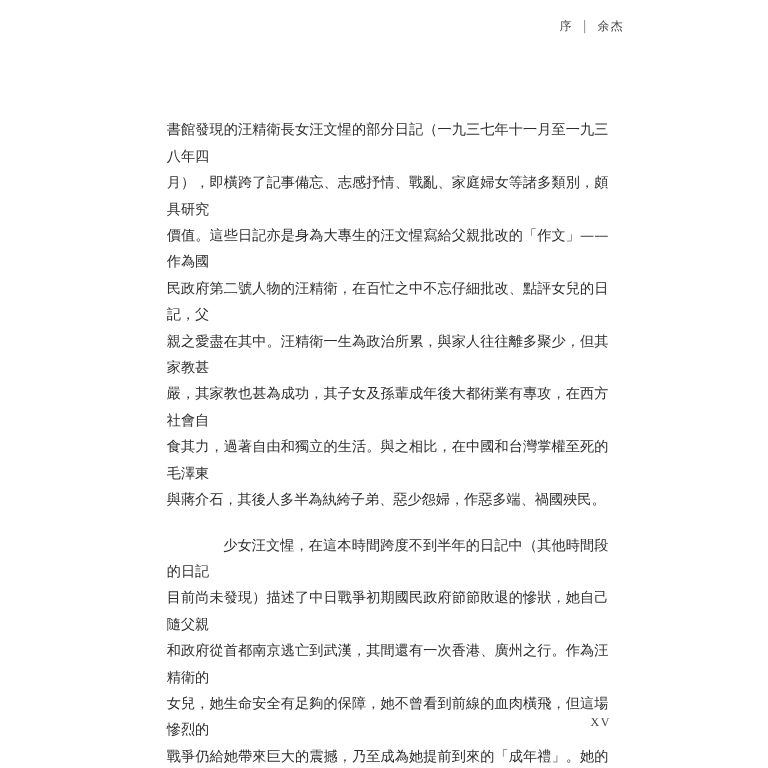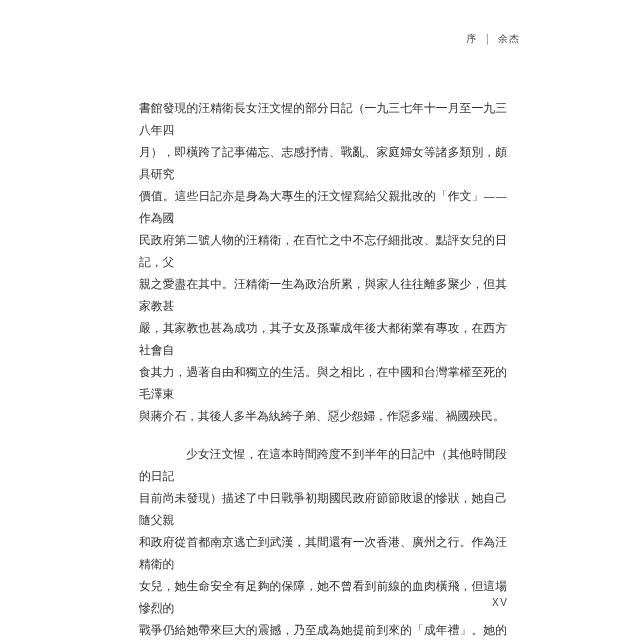--- a/index.html
+++ b/index.html
@@ -10,21 +10,21 @@
   .page {
     position: relative;
     width: 640px;
     height: 640px;
     background: #ffffff;
     overflow: hidden;
     font-family: "DejaVu Serif", "Liberation Serif", serif;
   }
   .running-header {
     position: absolute;
-    top: 32px;
+    top: 15px;
     right: 120px;
     font-size: 10px;
     color: #4a4a4a;
     letter-spacing: 1px;
     white-space: nowrap;
   }
   .running-header .sep {
     display: inline-block;
     margin: 0 5px;
     color: #6a6a6a;
@@ -50,21 +50,21 @@
   .para.indented {
     text-indent: 47px;
   }
   .folio {
     position: absolute;
     left: 492px;
     top: 597px;
     font-size: 10px;
     color: #3c3c3c;
     letter-spacing: 1.5px;
-    font-family: Liberation Sans, sans-serif;
+    font-family: Liberation Serif, serif;
   }
 </style>
 </head>
 <body>
 
 <div class="page">
 
   <div class="running-header">
     <span>序</span><span class="sep">｜</span><span>余杰</span>
   </div>

